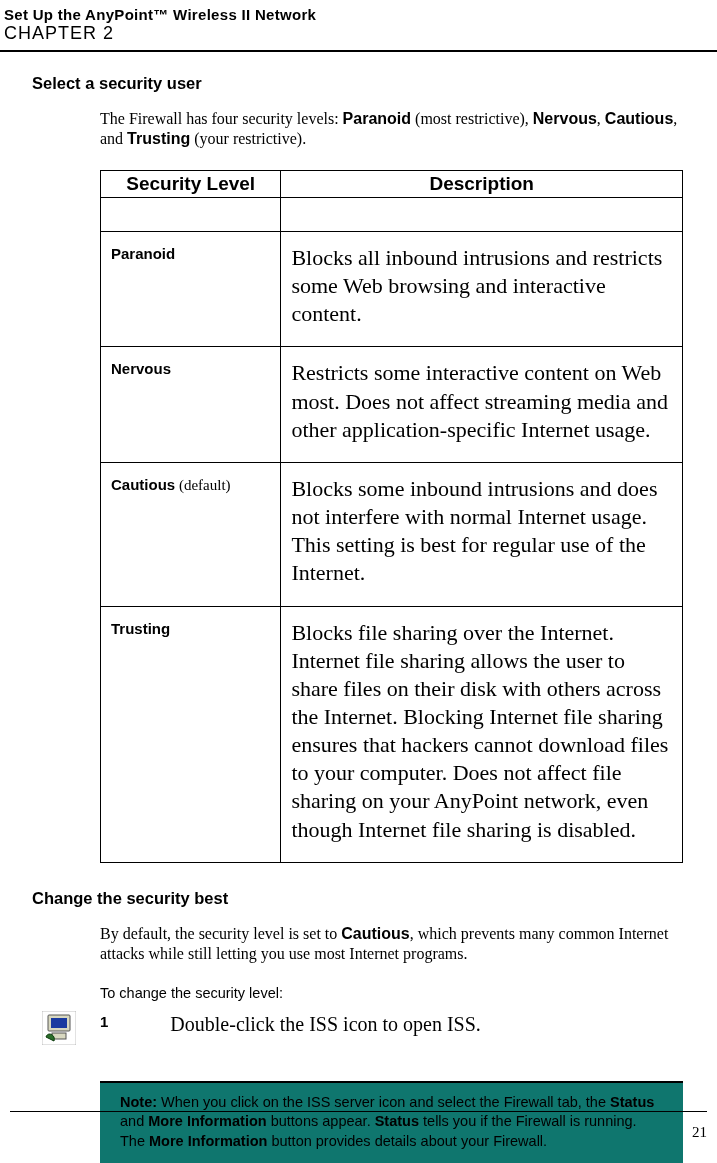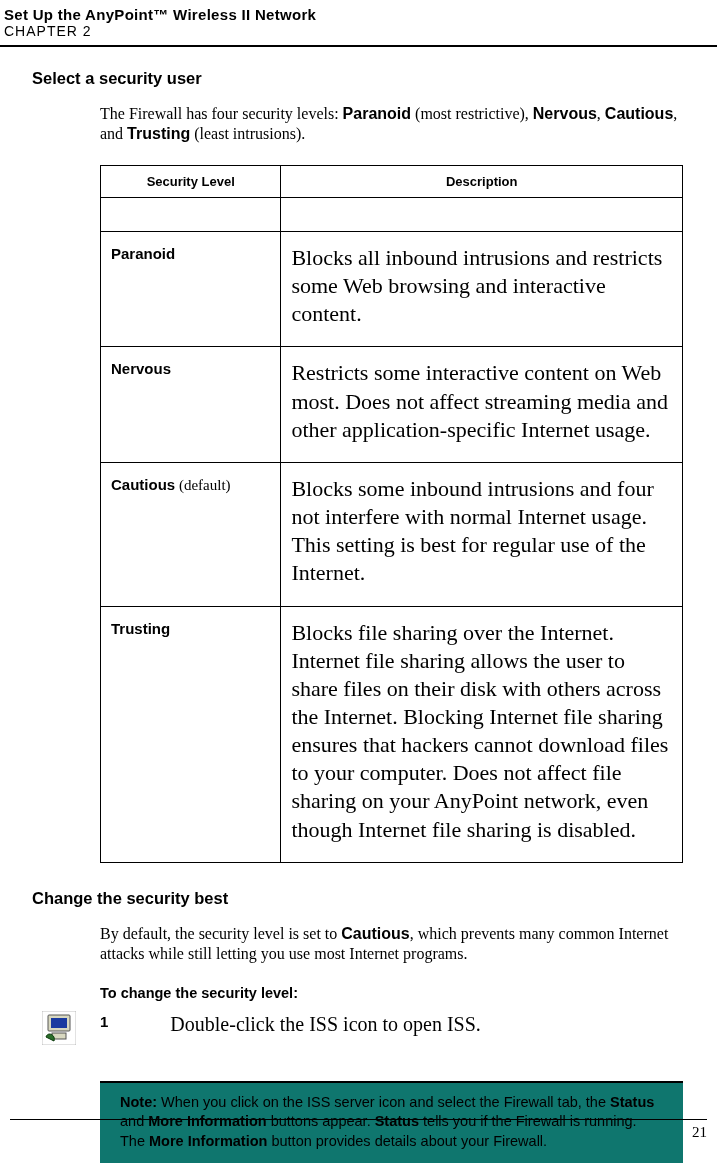--- a/index.html
+++ b/index.html
@@ -19,21 +19,21 @@
       padding: 6px 10px 6px 4px;
       border-bottom: 2px solid #000;
       flex-direction: column;
     }
     .header-left {
       font-weight: bold;
       font-size: 15px;
       letter-spacing: 0.3px;
     }
     .header-right {
-      font-size: 14px;
+      font-size: 18px;
       letter-spacing: 1px;
     }
     .content {
       padding: 22px 34px 0 100px;
     }
     .section-title {
       font-weight: bold;
       font-size: 16.5px;
       margin-left: -68px;
       margin-bottom: 14px;
@@ -48,23 +48,23 @@
       font-weight: bold;
       font-family: Helvetica, Arial, sans-serif;
     }
     table.sec-table {
       border-collapse: collapse;
       width: 100%;
       margin-bottom: 26px;
     }
     table.sec-table th {
       border: 1px solid #000;
-      padding: 8px 10px;
-      font-weight: bold;
-      font-size: 13px;
+      padding: 2px 10px;
+      font-weight: bold;
+      font-size: 19px;
       text-align: center;
       font-family: Helvetica, Arial, sans-serif;
     }
     table.sec-table th.col1 { width: 31%; }
     table.sec-table td {
       border: 1px solid #000;
       padding: 12px 10px 18px 10px;
       vertical-align: top;
       font-size: 22px;
       line-height: 1.28;
@@ -84,21 +84,21 @@
     .head-sep td {
       border-left: 1px solid #000;
       border-right: 1px solid #000;
       border-top: none;
       border-bottom: 1px solid #000;
       padding: 0;
       height: 3px;
       line-height: 0;
     }
     .sub-instr {
-      font-weight: bold;
+      font-weight: normal;
       font-size: 14.5px;
       margin-top: 16px;
       margin-bottom: 12px;
       font-family: Helvetica, Arial, sans-serif;
     }
     .step-row {
       display: flex;
       align-items: flex-start;
       margin-left: -58px;
       margin-bottom: 36px;
@@ -133,39 +133,39 @@
     .note-box .bold-inline {
       font-weight: bold;
     }
     .footer {
       position: absolute;
       bottom: 22px;
       right: 10px;
       border-top: 1px solid #000;
       width: calc(100% - 20px);
       text-align: right;
-      padding-top: 4px;
+      padding-top: 12px;
       font-family: Times, "Times New Roman", serif;
       font-size: 15px;
     }
   </style>
 </head>
 <body>
 
 <div class="header-bar">
   <div class="header-left">Set Up the AnyPoint™ Wireless II Network</div>
   <div class="header-right">CHAPTER 2</div>
 </div>
 
 <div class="content">
 
   <div class="section-title">Select a security user</div>
 
   <p class="body-text">
-    <span>The Firewall has four security levels: </span><span class="bold">Paranoid</span><span> (most restrictive), </span><span class="bold">Nervous</span><span>, </span><span class="bold">Cautious</span><span>, and </span><span class="bold">Trusting</span><span> (least intrusions).</span>
+    <span>The Firewall has four security levels: </span><span class="bold">Paranoid</span><span> (most restrictive), </span><span class="bold">Nervous</span><span>, </span><span class="bold">Cautious</span><span>, and </span><span class="bold">Trusting</span><span> (your restrictive).</span>
   </p>
 
   <table class="sec-table">
     <tbody>
         <tr>
       <th class="col1">Security Level</th>
       <th>Description</th>
     </tr>
     <tr class="head-sep">
           <td></td>
@@ -174,21 +174,21 @@
     <tr>
       <td class="level"><span class="lvl-bold">Paranoid</span><span class="lvl-extra"></span></td>
       <td class="desc">Blocks all inbound intrusions and restricts some Web browsing and interactive content.</td>
     </tr>
     <tr>
       <td class="level"><span class="lvl-bold">Nervous</span><span class="lvl-extra"></span></td>
       <td class="desc">Restricts some interactive content on Web most. Does not affect streaming media and other application-specific Internet usage.</td>
     </tr>
     <tr>
       <td class="level"><span class="lvl-bold">Cautious</span><span class="lvl-extra"> (default)</span></td>
-      <td class="desc">Blocks some inbound intrusions and four not interfere with normal Internet usage. This setting is best for regular use of the Internet.</td>
+      <td class="desc">Blocks some inbound intrusions and does not interfere with normal Internet usage. This setting is best for regular use of the Internet.</td>
     </tr>
     <tr>
       <td class="level"><span class="lvl-bold">Trusting</span><span class="lvl-extra"></span></td>
       <td class="desc">Blocks file sharing over the Internet. Internet file sharing allows the user to share files on their disk with others across the Internet. Blocking Internet file sharing ensures that hackers cannot download files to your computer. Does not affect file sharing on your AnyPoint network, even though Internet file sharing is disabled.</td>
     </tr>
   </tbody>
     </table>
 
   <div class="section-title">Change the security best</div>
 

